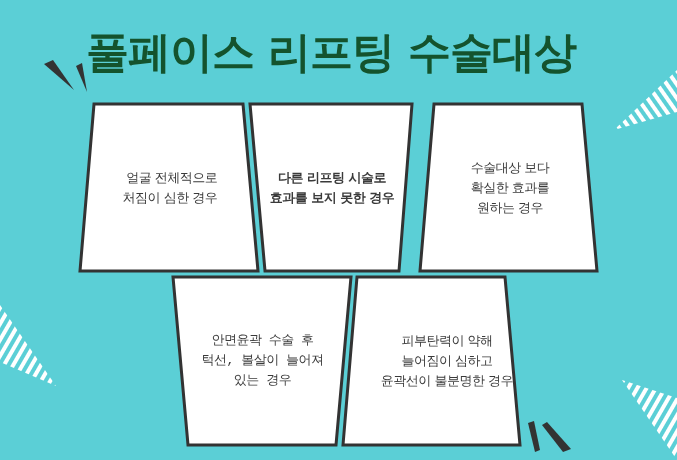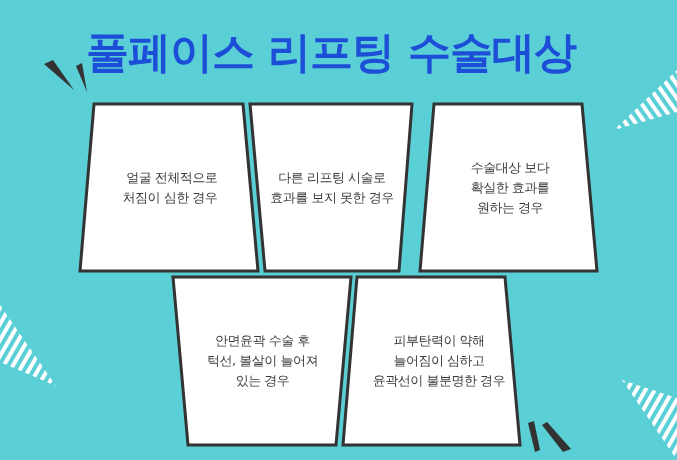--- a/index.html
+++ b/index.html
@@ -5,21 +5,21 @@
     html, body { margin: 0; padding: 0; }
     body {
       width: 677px; height: 460px; overflow: hidden;
       background: #5bcfd6;
       position: relative;
       font-family: "DejaVu Sans", "Liberation Sans", sans-serif;
     }
     .bg-svg { position: absolute; left: 0; top: 0; width: 677px; height: 460px; }
     .title {
       position: absolute; left: 86px; top: 24px; width: 520px;
-      font-size: 43px; font-weight: bold; color: #1d4ed8;
+      font-size: 43px; font-weight: bold; color: #14532d;
       letter-spacing: -1px; white-space: nowrap;
       font-family: "DejaVu Sans", sans-serif;
     }
     .panel-text {
       position: absolute;
       display: flex; align-items: center; justify-content: center;
       text-align: center;
       font-size: 13px; line-height: 20px; color: #3a3a3a;
       font-family: "DejaVu Sans", sans-serif;
       letter-spacing: -0.5px;
@@ -69,31 +69,31 @@
     <polygon points="357,277 505,277 520,445 343,445"></polygon>
   </g>
 </svg>
 
 <div class="title">풀페이스 리프팅 수술대상</div>
 
 <div class="panel-text" style="left:95px; top:110px; width:150px; height:156px;text-align:right;">
   <span>얼굴 전체적으로
 처짐이 심한 경우</span>
 </div>
-<div class="panel-text" style="left:262px; top:110px; width:140px; height:156px;">
+<div class="panel-text" style="left:262px; top:110px; width:140px; height:156px;font-weight:bold;">
   <span>다른 리프팅 시술로
 효과를 보지 못한 경우</span>
 </div>
 <div class="panel-text" style="left:435px; top:110px; width:150px; height:156px;">
   <span>수술대상 보다
 확실한 효과를
 원하는 경우</span>
 </div>
-<div class="panel-text" style="left:185px; top:282px; width:155px; height:158px;">
+<div class="panel-text" style="left:185px; top:282px; width:155px; height:158px;font-family:Liberation Mono, monospace;">
   <span>안면윤곽 수술 후
 턱선, 볼살이 늘어져
 있는 경우</span>
 </div>
-<div class="panel-text" style="left:360px; top:282px; width:158px; height:158px;">
+<div class="panel-text" style="left:368px; top:282px; width:158px; height:158px;">
   <span>피부탄력이 약해
 늘어짐이 심하고
 윤곽선이 불분명한 경우</span>
 </div>
 
 </body></html>

